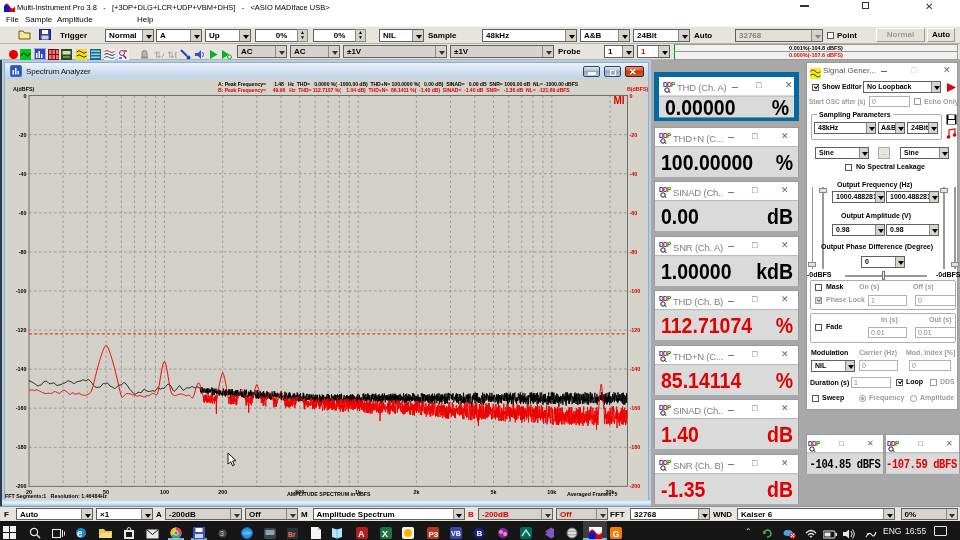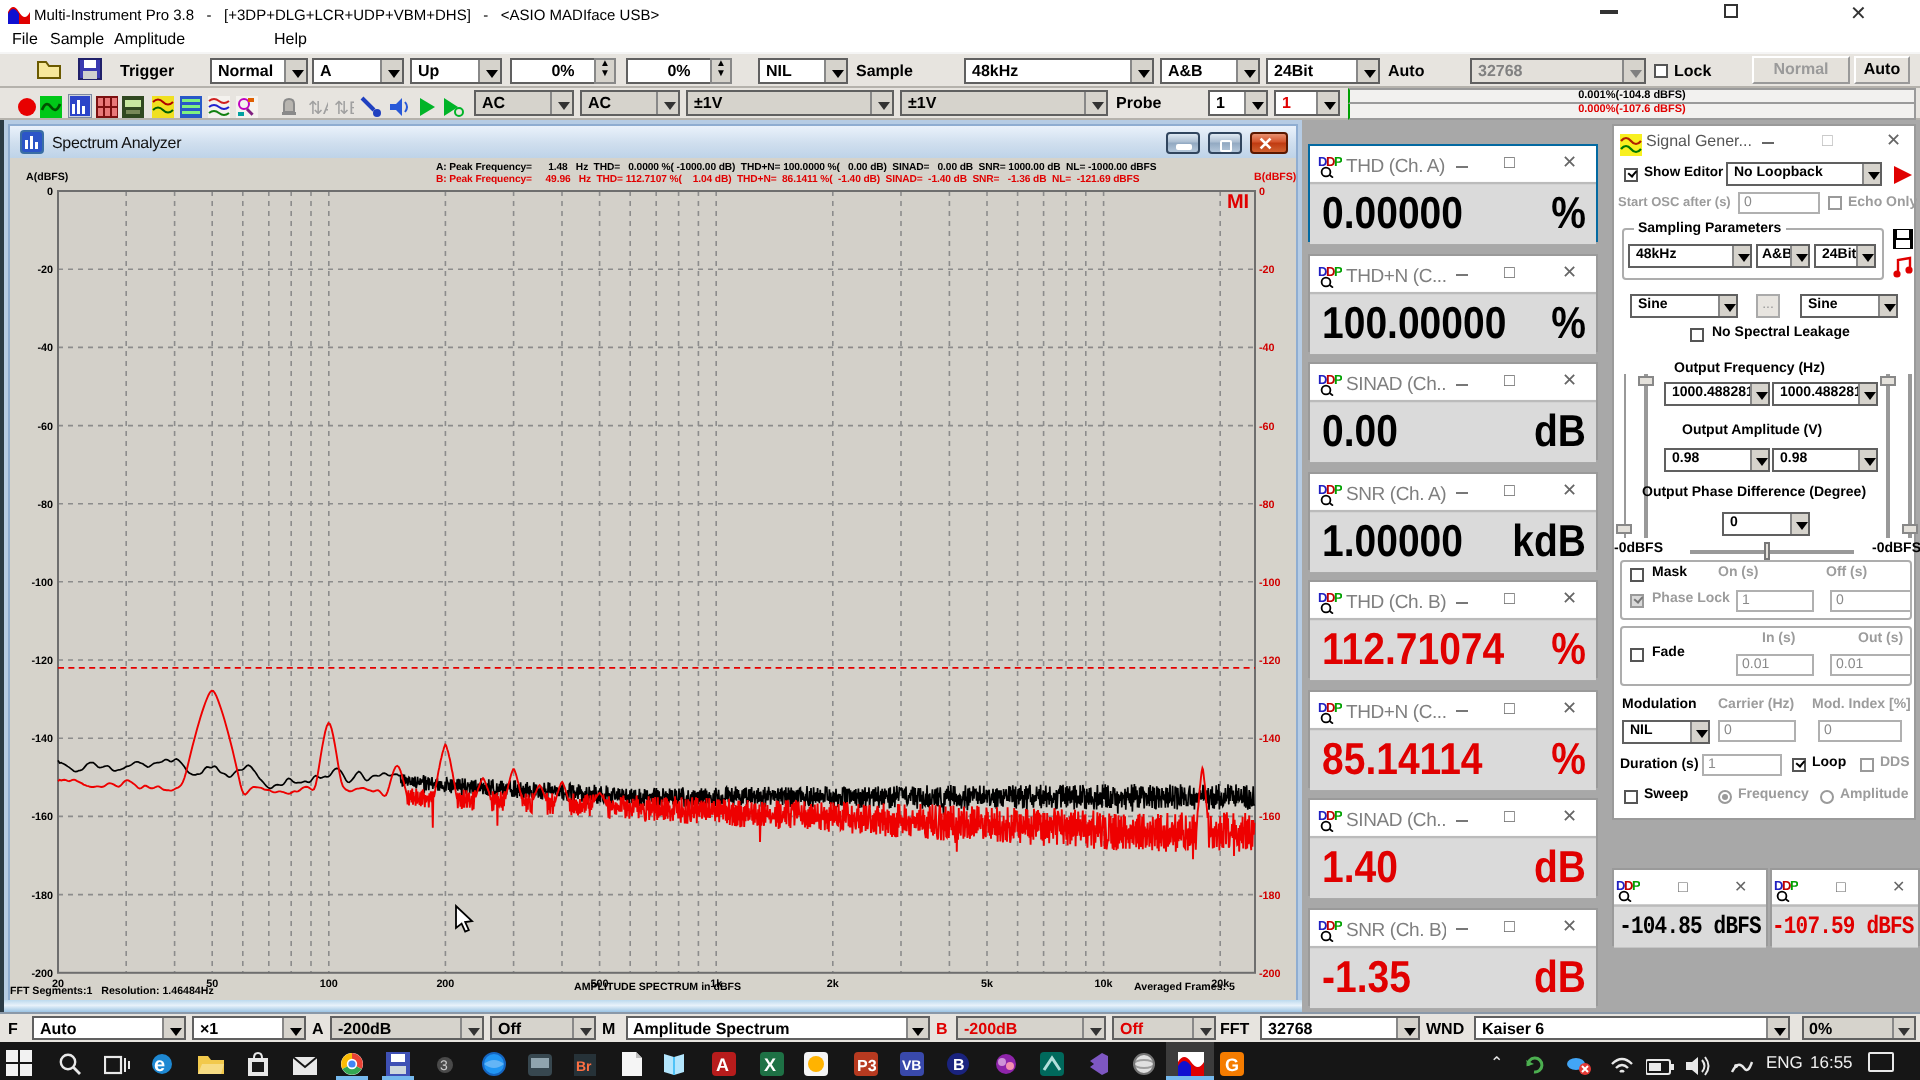--- a/index.html
+++ b/index.html
@@ -66,21 +66,21 @@
 <div class="abs" style="left:313px;top:29px;width:53px;height:13px;border:1px solid #606060;background:#fff;font-size:8px;font-weight:bold;text-align:center;line-height:11px">0%</div>
 <div class="abs" style="left:355px;top:29px;width:11px;height:13px;background:#d6d3cc;border:1px solid #888;font-size:5px;line-height:5px;text-align:center;color:#000">▲<br>▼</div>
 <div class="combo" style="left:379px;top:29px;width:45px">NIL<span class="arw"></span></div>
 <div class="lbl" style="left:428px;top:31px">Sample</div>
 <div class="combo" style="left:482px;top:29px;width:95px">48kHz<span class="arw"></span></div>
 <div class="combo" style="left:580px;top:29px;width:50px">A&amp;B<span class="arw"></span></div>
 <div class="combo" style="left:633px;top:29px;width:57px">24Bit<span class="arw"></span></div>
 <div class="lbl" style="left:694px;top:31px">Auto</div>
 <div class="combo gtxt" style="left:735px;top:29px;width:88px;background:#e3e0da">32768<span class="arw"></span></div>
 <div class="cb" style="left:827px;top:32px"></div>
-<div class="lbl" style="left:837px;top:31px">Lock</div>
+<div class="lbl" style="left:837px;top:31px">Point</div>
 <div class="abs" style="left:876px;top:28px;width:49px;height:14px;background:#e4e1db;border:1px solid #999;border-top-color:#fff;border-left-color:#fff;font-size:8px;font-weight:bold;color:#9a9a9a;text-align:center;line-height:12px">Normal</div>
 <div class="abs" style="left:927px;top:28px;width:28px;height:14px;background:#e4e1db;border:1px solid #999;border-top-color:#fff;border-left-color:#fff;font-size:8px;font-weight:bold;color:#000;text-align:center;line-height:12px">Auto</div>
 
 <div class="abs" style="left:0;top:44px;width:960px;height:16px;background:#e7e4df;border-bottom:1px solid #b5b2ac"></div>
 <div class="tb-ico" style="left:7.5px"><svg width="11" height="11">
       <circle cx="5.5" cy="5.5" r="4.5" fill="#e80000"></circle>
     </svg></div>
 <div class="tb-ico" style="left:20px"><svg width="11" height="11">
       <rect width="11" height="11" fill="#00c818"></rect>
       <path d="M1 7 Q3 2 5.5 5.5 Q8 9 10 4" stroke="#005000" fill="none" stroke-width="1.4"></path>
@@ -276,21 +276,21 @@
       </g>
 <text x="615.0" y="26.0" text-anchor="middle" font-family="Liberation Serif, serif" font-size="10px" font-weight="bold" fill="#e00000">MI</text>
 </svg>
 <div class="abs" style="left:1px;top:430.5px;font-size:5.3px;font-weight:bold;color:#000;white-space:nowrap">FFT Segments:1&nbsp;&nbsp;&nbsp;Resolution: 1.46484Hz</div>
 <svg class="abs" style="left:223px;top:390px" width="12" height="16">
       <path d="M1 1 L1 12 L3.8 9.8 L5.6 13.8 L7.4 13 L5.6 9 L9 8.6 Z" fill="#fff" stroke="#000" stroke-width="0.9"></path>
     </svg>
 <div class="abs" style="left:283px;top:429px;font-size:5.3px;font-weight:bold;color:#000">AMPLITUDE SPECTRUM in dBFS</div>
 <div class="abs" style="left:563px;top:429px;font-size:5.3px;font-weight:bold;color:#000">Averaged Frames: 5</div>
 </div>
-<div class="abs" style="left:654px;top:72px;width:145px;height:49px;background:#fff;border:1px solid #0369a1">
+<div class="abs" style="left:654px;top:72px;width:145px;height:49px;background:#fff;border:5px solid #0369a1">
 <div class="ddp-t">
       <svg style="position:absolute;left:4px;top:4px" width="12" height="12">
         <text x="0" y="6" font-size="6.5" font-weight="bold" fill="#2020c0" font-family="Liberation Sans">D</text>
         <text x="4" y="6" font-size="6.5" font-weight="bold" fill="#c00000" font-family="Liberation Sans">D</text>
         <text x="8" y="6" font-size="6.5" font-weight="bold" fill="#00a000" font-family="Liberation Sans">P</text>
         <circle cx="4" cy="9" r="2.2" fill="none" stroke="#000" stroke-width="0.9"></circle>
         <line x1="5.8" y1="10.5" x2="7.5" y2="11.8" stroke="#000" stroke-width="0.9"></line>
       </svg>
 <div style="position:absolute;left:18px;top:5px;font-size:9.5px;letter-spacing:-0.2px;color:#7f7f7f;max-width:50px;overflow:hidden;white-space:nowrap">THD (Ch. A)</div>
 <div style="position:absolute;left:73px;top:9.5px;width:6px;height:1.2px;background:#777"></div>

